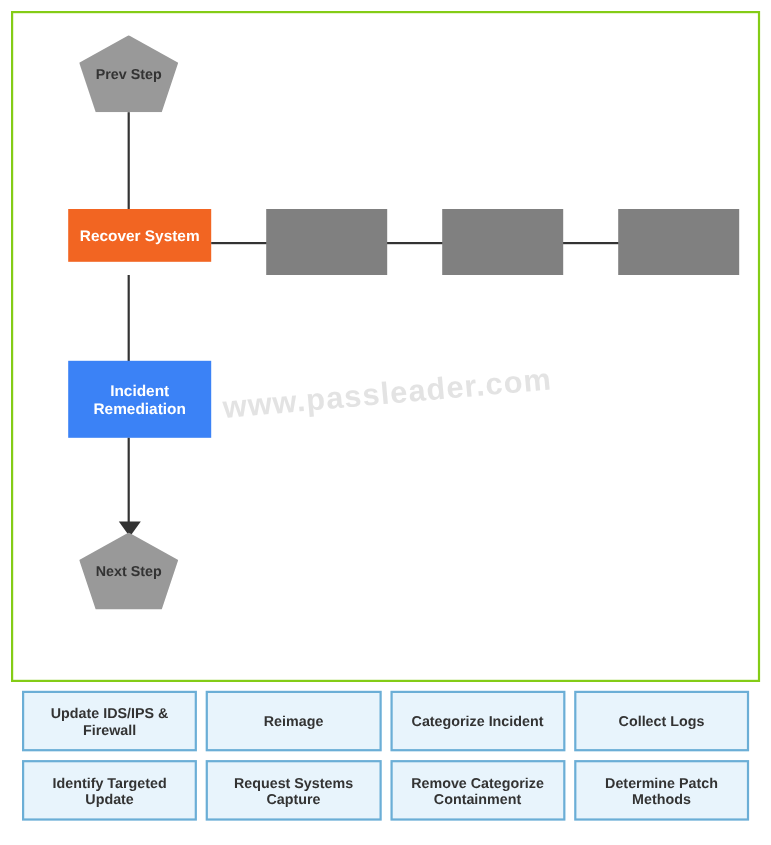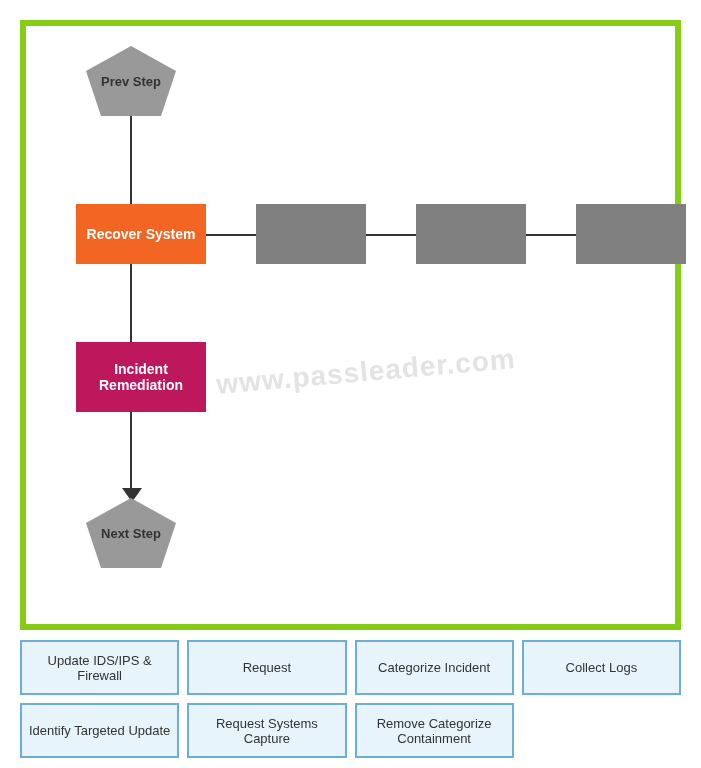--- a/index.html
+++ b/index.html
@@ -11,22 +11,21 @@
       min-height: 768px;
     }
 
     .main-container {
       width: 701px;
       padding: 10px;
     }
 
     
     .diagram-box {
-      border: 6px solid #84cc16;
-      margin: 10px;
+      border: 2px solid #84cc16;
       padding: 20px 10px;
       position: relative;
       height: 610px;
       background: #fff;
     }
 
     
     .prev-step {
       position: absolute;
       top: 20px;
@@ -70,21 +69,21 @@
       height: 90px;
       background: #333;
     }
 
     
     .recover-system {
       position: absolute;
       top: 178px;
       left: 50px;
       width: 130px;
-      height: 60px;
+      height: 48px;
       background: #f26522;
       display: flex;
       align-items: center;
       justify-content: center;
       text-align: center;
       font-size: 14px;
       font-weight: bold;
       color: #fff;
     }
 
@@ -136,21 +135,21 @@
       background: #333;
     }
 
     
     .incident-rem {
       position: absolute;
       top: 316px;
       left: 50px;
       width: 130px;
       height: 70px;
-      background: #be185d;
+      background: #3b82f6;
       display: flex;
       align-items: center;
       justify-content: center;
       text-align: center;
       font-size: 14px;
       font-weight: bold;
       color: #fff;
     }
 
     
@@ -199,20 +198,21 @@
       align-items: center;
     }
 
     
     .bottom-grid {
       display: grid;
       grid-template-columns: repeat(4, 1fr);
       grid-template-rows: repeat(2, auto);
       gap: 8px;
       margin: 8px 10px 10px 10px;
+      font-weight: bold;
     }
 
     .grid-cell {
       border: 2px solid #6baed6;
       background: #e8f4fc;
       padding: 10px 5px;
       text-align: center;
       font-size: 13px;
       color: #333;
       min-height: 55px;
@@ -270,32 +270,35 @@
       </div>
     </div>
 
   </div>
 
   <div class="bottom-grid">
     <div class="grid-cell">
       <span>Update IDS/IPS &amp; Firewall</span>
     </div>
     <div class="grid-cell">
-      <span>Request</span>
+      <span>Reimage</span>
     </div>
     <div class="grid-cell">
       <span>Categorize Incident</span>
     </div>
     <div class="grid-cell">
       <span>Collect Logs</span>
     </div>
     <div class="grid-cell">
       <span>Identify Targeted Update</span>
     </div>
     <div class="grid-cell">
       <span>Request Systems Capture</span>
     </div>
     <div class="grid-cell">
       <span>Remove Categorize Containment</span>
     </div>
+    <div class="grid-cell">
+      <span>Determine Patch Methods</span>
+    </div>
   </div>
 
 </div>
 
 </body></html>

